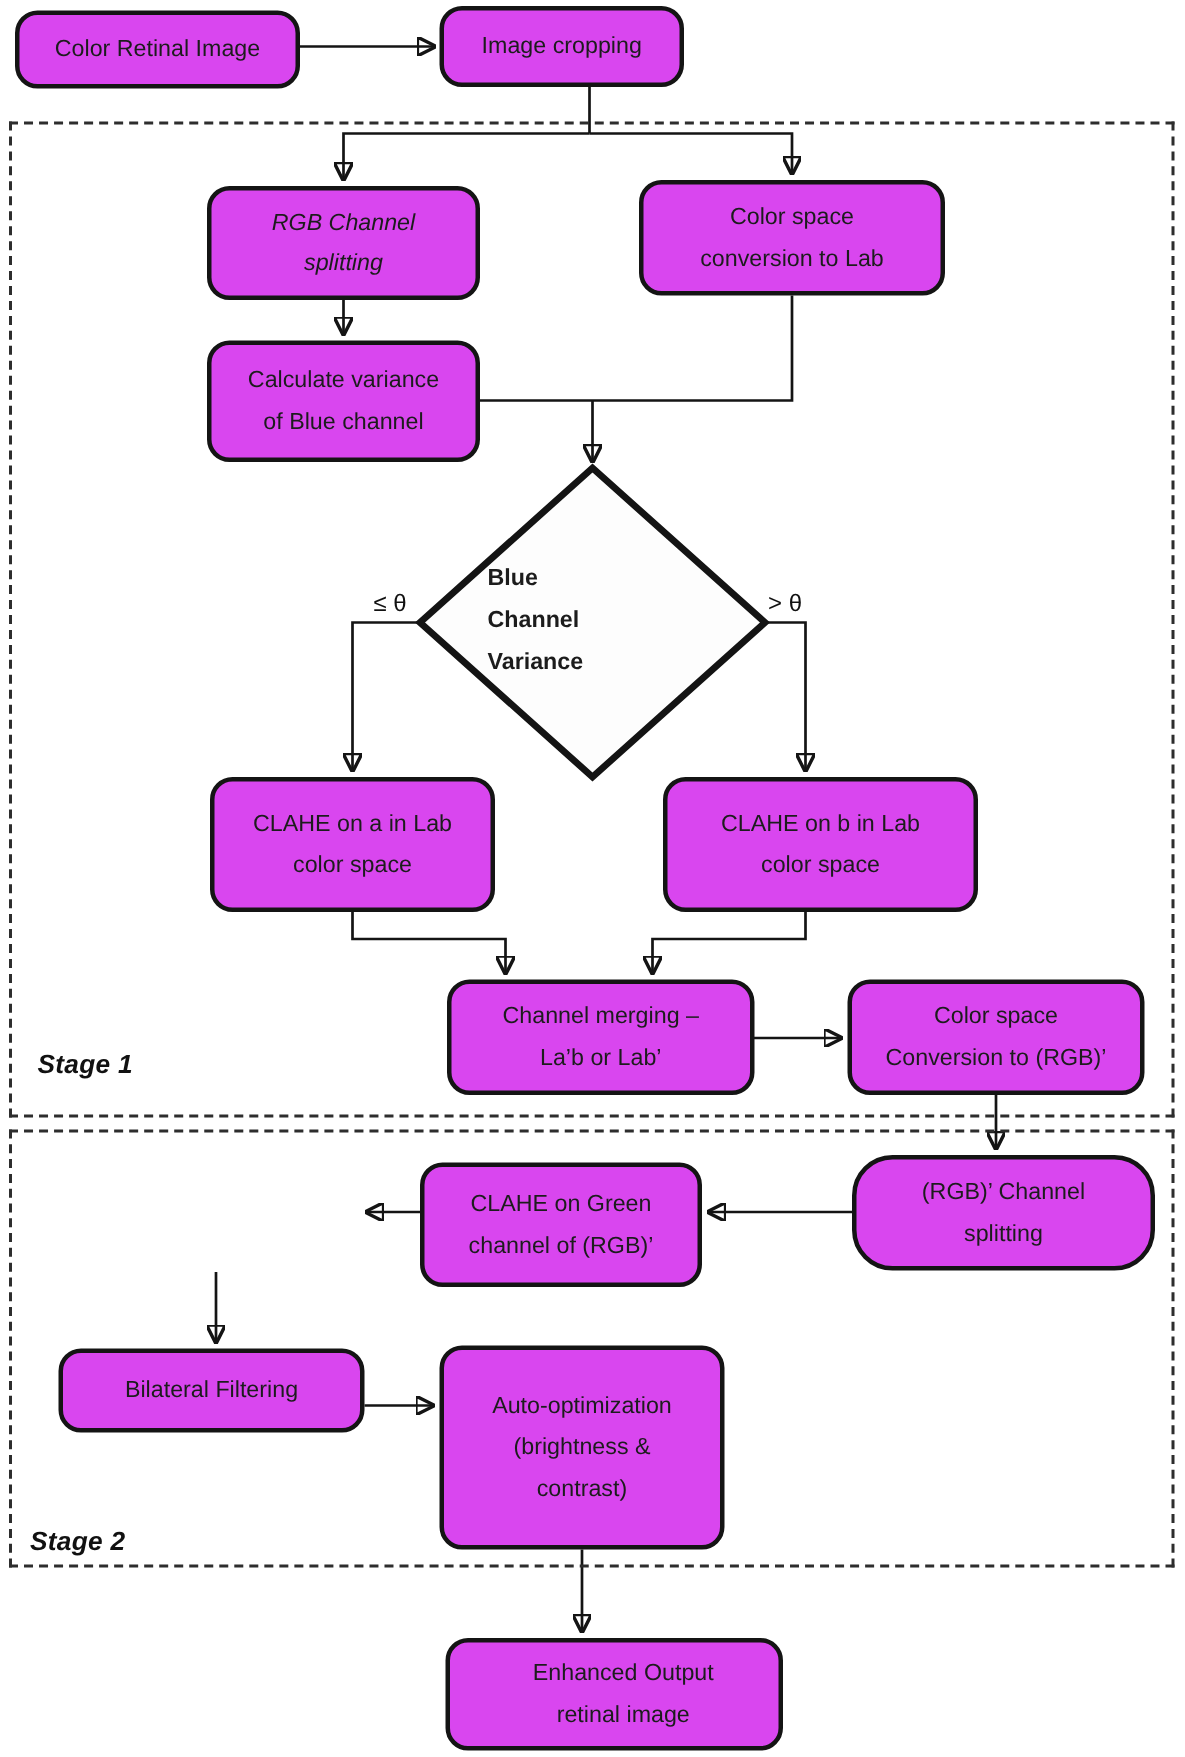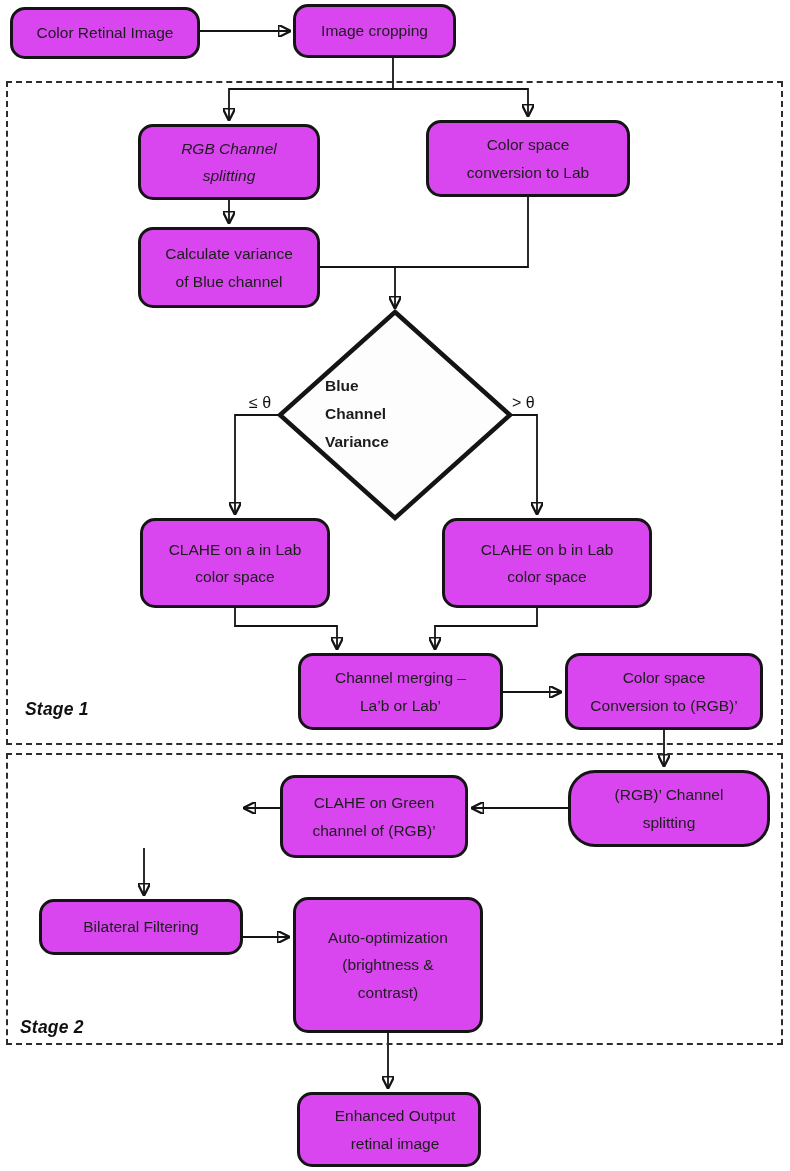--- a/index.html
+++ b/index.html
@@ -158,16 +158,16 @@
   <div class="node" style="left:280px; top:775px; width:188px; height:83px;">CLAHE on Green
 channel of (RGB)’</div>
 
 
   <div class="node" style="left:39px; top:899px; width:204px; height:56px;">Bilateral Filtering</div>
 
   <div class="node" style="left:293px; top:897px; width:190px; height:136px;">Auto-optimization
 (brightness &amp;
 contrast)</div>
 
-  <div class="node" style="left:297px; top:1092px; width:184px; height:75px;padding-left:20px;">Enhanced Output
+  <div class="node" style="left:297px; top:1092px; width:225px; height:75px;padding-left:20px;">Enhanced Output
 retinal image</div>
 
 </div>
 
 </body></html>

